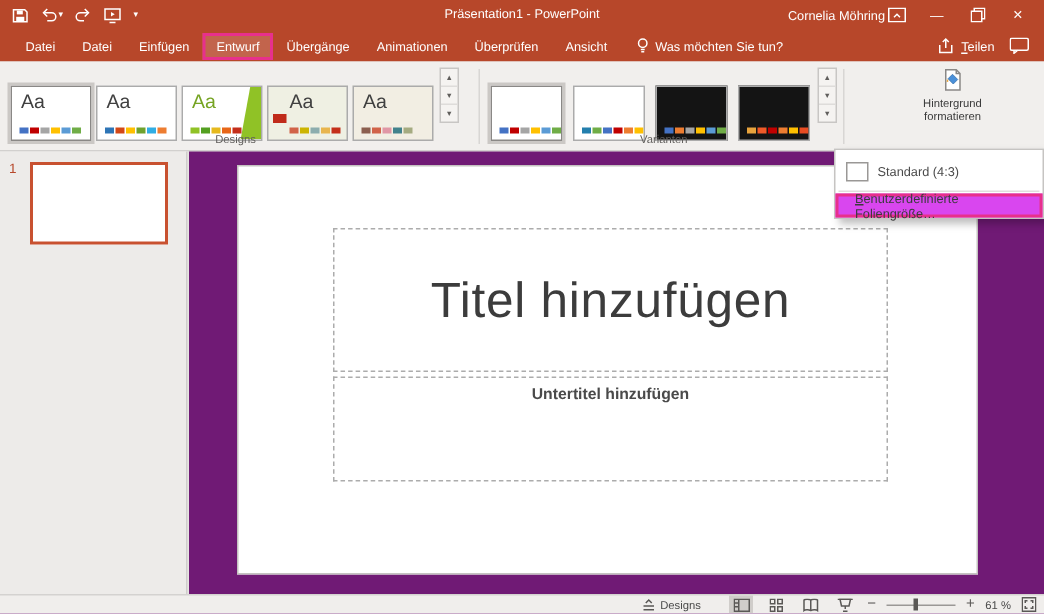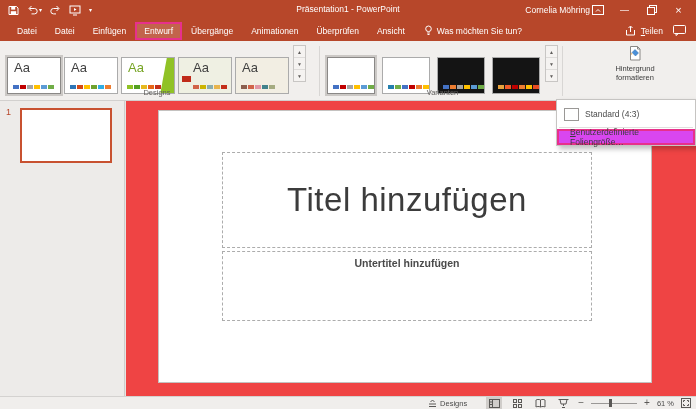--- a/index.html
+++ b/index.html
@@ -37,21 +37,21 @@
   .vdivider{position:absolute;top:5px;height:50px;width:1px;background:#D8D6D4;}
   #slide-size-btn{position:absolute;left:573px;top:2px;width:38px;height:55px;background:#D6D3D0;border:2px solid #E7308C;box-sizing:border-box;text-align:center;font-size:7.5px;color:#3b3b3b;}
   #slide-size-btn .ic{margin:4px auto 2px;width:20px;height:14px;border:1px solid #8A8886;background:#fff;}
   #format-bg-btn{position:absolute;left:614px;top:3px;width:42px;height:53px;text-align:center;font-size:7.5px;color:#3b3b3b;line-height:9px;}
   .caret{font-size:6px;color:#3b3b3b;line-height:5px;}
   
   #main{position:absolute;top:101px;left:0;right:0;bottom:13px;}
   #slides-panel{position:absolute;left:0;top:0;bottom:0;width:125px;background:#EDEBE9;border-right:1px solid #CFCDCB;box-sizing:border-box;}
   #slide-num{position:absolute;left:6px;top:6px;font-size:9px;color:#B7472A;}
   #panel-thumb{position:absolute;left:20px;top:7px;width:92px;height:55px;background:#fff;border:2px solid #C85130;box-sizing:border-box;}
-  #workspace{position:absolute;left:126px;top:0;right:0;bottom:0;background:#ef4444;}
+  #workspace{position:absolute;left:126px;top:0;right:0;bottom:0;background:#701a75;}
   #slide{position:absolute;left:32px;top:9px;width:494px;height:273px;background:#fff;border:1px solid #C4C2C0;box-sizing:border-box;}
   .placeholder{position:absolute;left:63px;width:370px;border:1px dashed #ACACAC;box-sizing:border-box;}
   #title-ph{top:41px;height:96px;display:flex;align-items:center;justify-content:center;}
   #title-ph span{font-size:33px;font-weight:300;color:#3C3C3C;letter-spacing:.5px;}
   #subtitle-ph{top:140px;height:70px;text-align:center;}
   #subtitle-ph span{font-size:10.5px;font-weight:700;color:#4A4A4A;display:inline-block;margin-top:5px;}
   
   #slide-size-menu{position:absolute;left:556px;top:99px;width:140px;background:#FFFFFF;border:1px solid #C6C4C2;box-shadow:3px 3px 5px rgba(0,0,0,.25);z-index:50;box-sizing:border-box;padding-top:2px;}
   .menu-item{display:flex;align-items:center;height:24px;font-size:8.5px;color:#4A4A4A;}
   .mi-iconbox{width:28px;display:flex;align-items:center;justify-content:center;align-self:stretch;}

